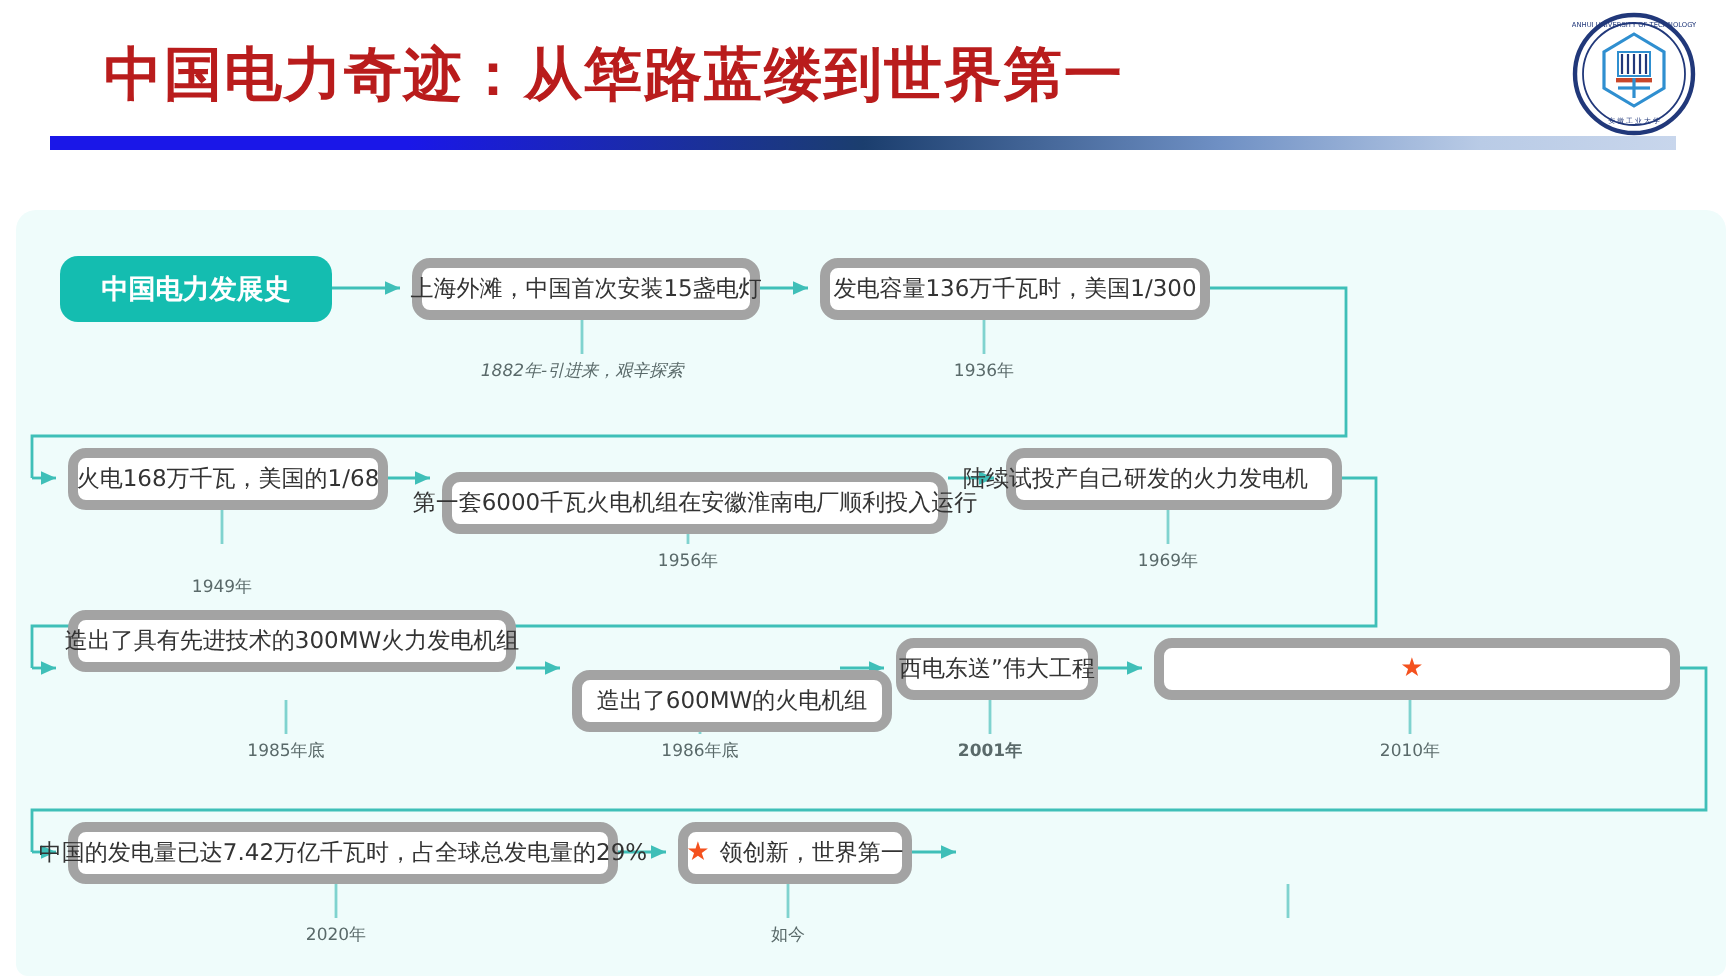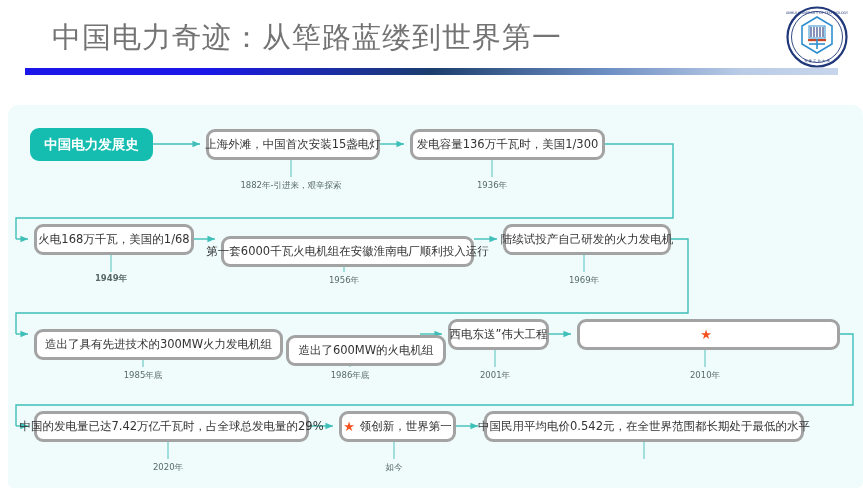--- a/index.html
+++ b/index.html
@@ -11,21 +11,21 @@
     position:relative;
   }
 
   
   .header{
     position:absolute;left:0;top:0;width:863px;height:105px;
     background:#ffffff;
   }
   .page-title{
     position:absolute;left:52px;top:18px;
-    font-size:29px;font-weight:normal;color:#737373;
+    font-size:29px;font-weight:bold;color:#b91c1c;
     letter-spacing:1px;white-space:nowrap;
     font-family:"DejaVu Sans","Liberation Sans",sans-serif;
   }
   .title-rule{
     position:absolute;left:25px;top:68px;width:813px;height:7px;
     background:linear-gradient(to right,#1a17e8 0%,#1a17e8 22%,#1b3e6e 50%,#6f90c4 72%,#b9cbe6 88%,#c8d6ec 100%);
   }
 
   
   .logo{
@@ -42,21 +42,21 @@
 
   
   .flow{position:absolute;left:0;top:0;width:855px;height:383px;}
   .wires{position:absolute;left:0;top:0;width:855px;height:383px;pointer-events:none;}
 
   
   .node{
     position:absolute;
     box-sizing:border-box;
     background:#ffffff;
-    border:3px solid #a3a3a3;
+    border:5px solid #a3a3a3;
     border-radius:9px;
     display:flex;align-items:center;justify-content:center;
     font-size:11.5px;color:#333333;
     white-space:nowrap;
     padding:0 12px;
     height:31px;
     font-family:"DejaVu Sans","Liberation Sans",sans-serif;
   }
   .node.root{
     background:#14BDB0;
@@ -154,79 +154,76 @@
         <line x1="135" y1="245" x2="135" y2="262"></line>
         <line x1="342" y1="245" x2="342" y2="262"></line>
         <line x1="487" y1="245" x2="487" y2="262"></line>
         <line x1="697" y1="245" x2="697" y2="262"></line>
         <line x1="160" y1="337" x2="160" y2="354"></line>
         <line x1="386" y1="337" x2="386" y2="354"></line>
         <line x1="636" y1="337" x2="636" y2="354"></line>
       </g>
     </svg>
 
-    <div class="node root" style="left:22px;top:23px;width:123px;">
+    <div class="node root" style="left:22px;top:23px;width:136px;">
       <span>中国电力发展史</span>
     </div>
 
     <div class="node" style="left:198px;top:24px;width:174px;">
       <span>上海外滩，中国首次安装15盏电灯</span>
     </div>
-    <div class="caption" style="left:283px;top:75px;">1882年-引进来，艰辛探索</div>
+    <div class="caption" style="left:283px;top:75px;font-style:italic;">1882年-引进来，艰辛探索</div>
 
     <div class="node" style="left:402px;top:24px;width:195px;">
       <span>发电容量136万千瓦时，美国1/300</span>
     </div>
     <div class="caption" style="left:484px;top:75px;">1936年</div>
 
     <div class="node" style="left:26px;top:119px;width:160px;">
       <span>火电168万千瓦，美国的1/68</span>
     </div>
-    <div class="caption" style="left:103px;top:168px;font-weight:bold;">1949年</div>
+    <div class="caption" style="left:103px;top:183px;">1949年</div>
 
     <div class="node" style="left:213px;top:119px;width:253px;margin-top:12px;">
       <span>第一套6000千瓦火电机组在安徽淮南电厂顺利投入运行</span>
     </div>
     <div class="caption" style="left:336px;top:170px;">1956年</div>
 
-    <div class="node" style="left:495px;top:119px;width:168px;">
+    <div class="node" style="left:495px;top:119px;width:168px;justify-content:flex-end;">
       <span>陆续试投产自己研发的火力发电机</span>
     </div>
     <div class="caption" style="left:576px;top:170px;">1969年</div>
 
-    <div class="node" style="left:26px;top:224px;width:249px;">
+    <div class="node" style="left:26px;top:200px;width:224px;">
       <span>造出了具有先进技术的300MW火力发电机组</span>
     </div>
     <div class="caption" style="left:135px;top:265px;">1985年底</div>
 
     <div class="node" style="left:278px;top:230px;width:160px;">
       <span>造出了600MW的火电机组</span>
     </div>
     <div class="caption" style="left:342px;top:265px;">1986年底</div>
 
     <div class="node" style="left:440px;top:214px;width:101px;">
       <span>西电东送”伟大工程</span>
     </div>
-    <div class="caption" style="left:487px;top:265px;">2001年</div>
+    <div class="caption" style="left:487px;top:265px;font-weight:bold;">2001年</div>
 
     <div class="node" style="left:569px;top:214px;width:263px;">
       <span class="star">★</span>
     </div>
     <div class="caption" style="left:697px;top:265px;">2010年</div>
 
     <div class="node" style="left:26px;top:306px;width:275px;">
       <span>中国的发电量已达7.42万亿千瓦时，占全球总发电量的29%</span>
     </div>
     <div class="caption" style="left:160px;top:357px;">2020年</div>
 
     <div class="node" style="left:331px;top:306px;width:117px;">
       <span class="star">★</span>
       <span>领创新，世界第一</span>
     </div>
     <div class="caption" style="left:386px;top:357px;">如今</div>
 
-    <div class="node" style="left:476px;top:306px;width:320px;">
-      <span>中国民用平均电价0.542元，在全世界范围都长期处于最低的水平</span>
-    </div>
     <div class="caption" style="left:636px;top:357px;margin-top:33px;">1949年-现在</div>
 
   </div>
 </div>
 
 </body></html>

